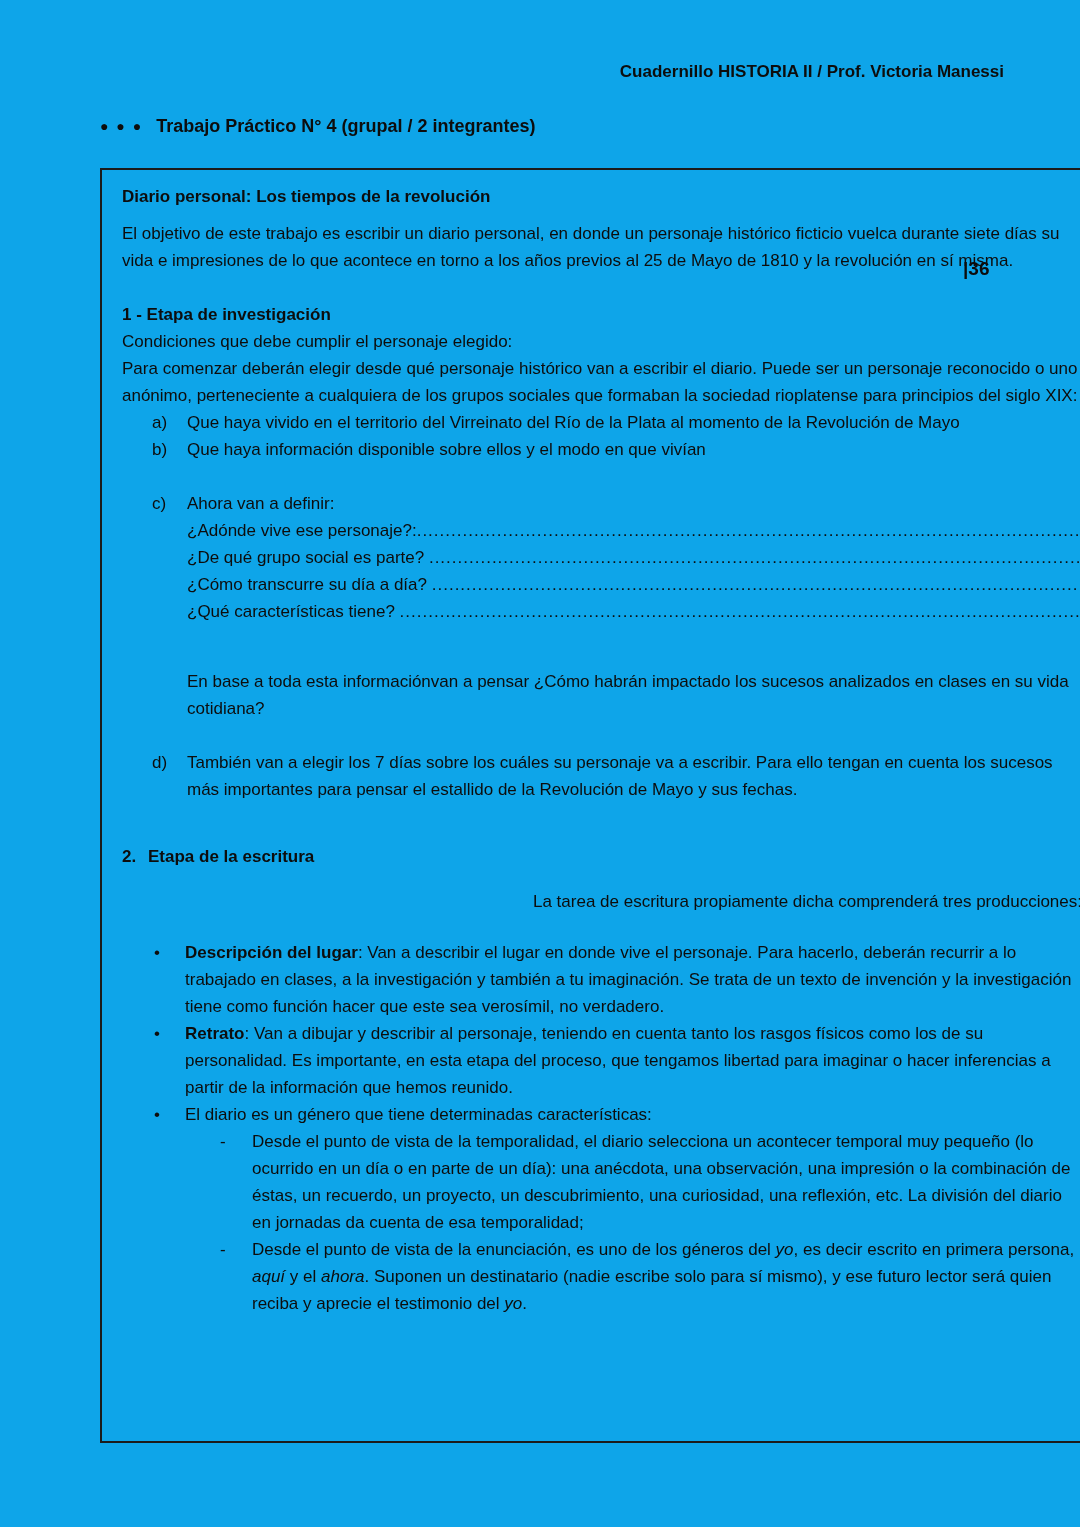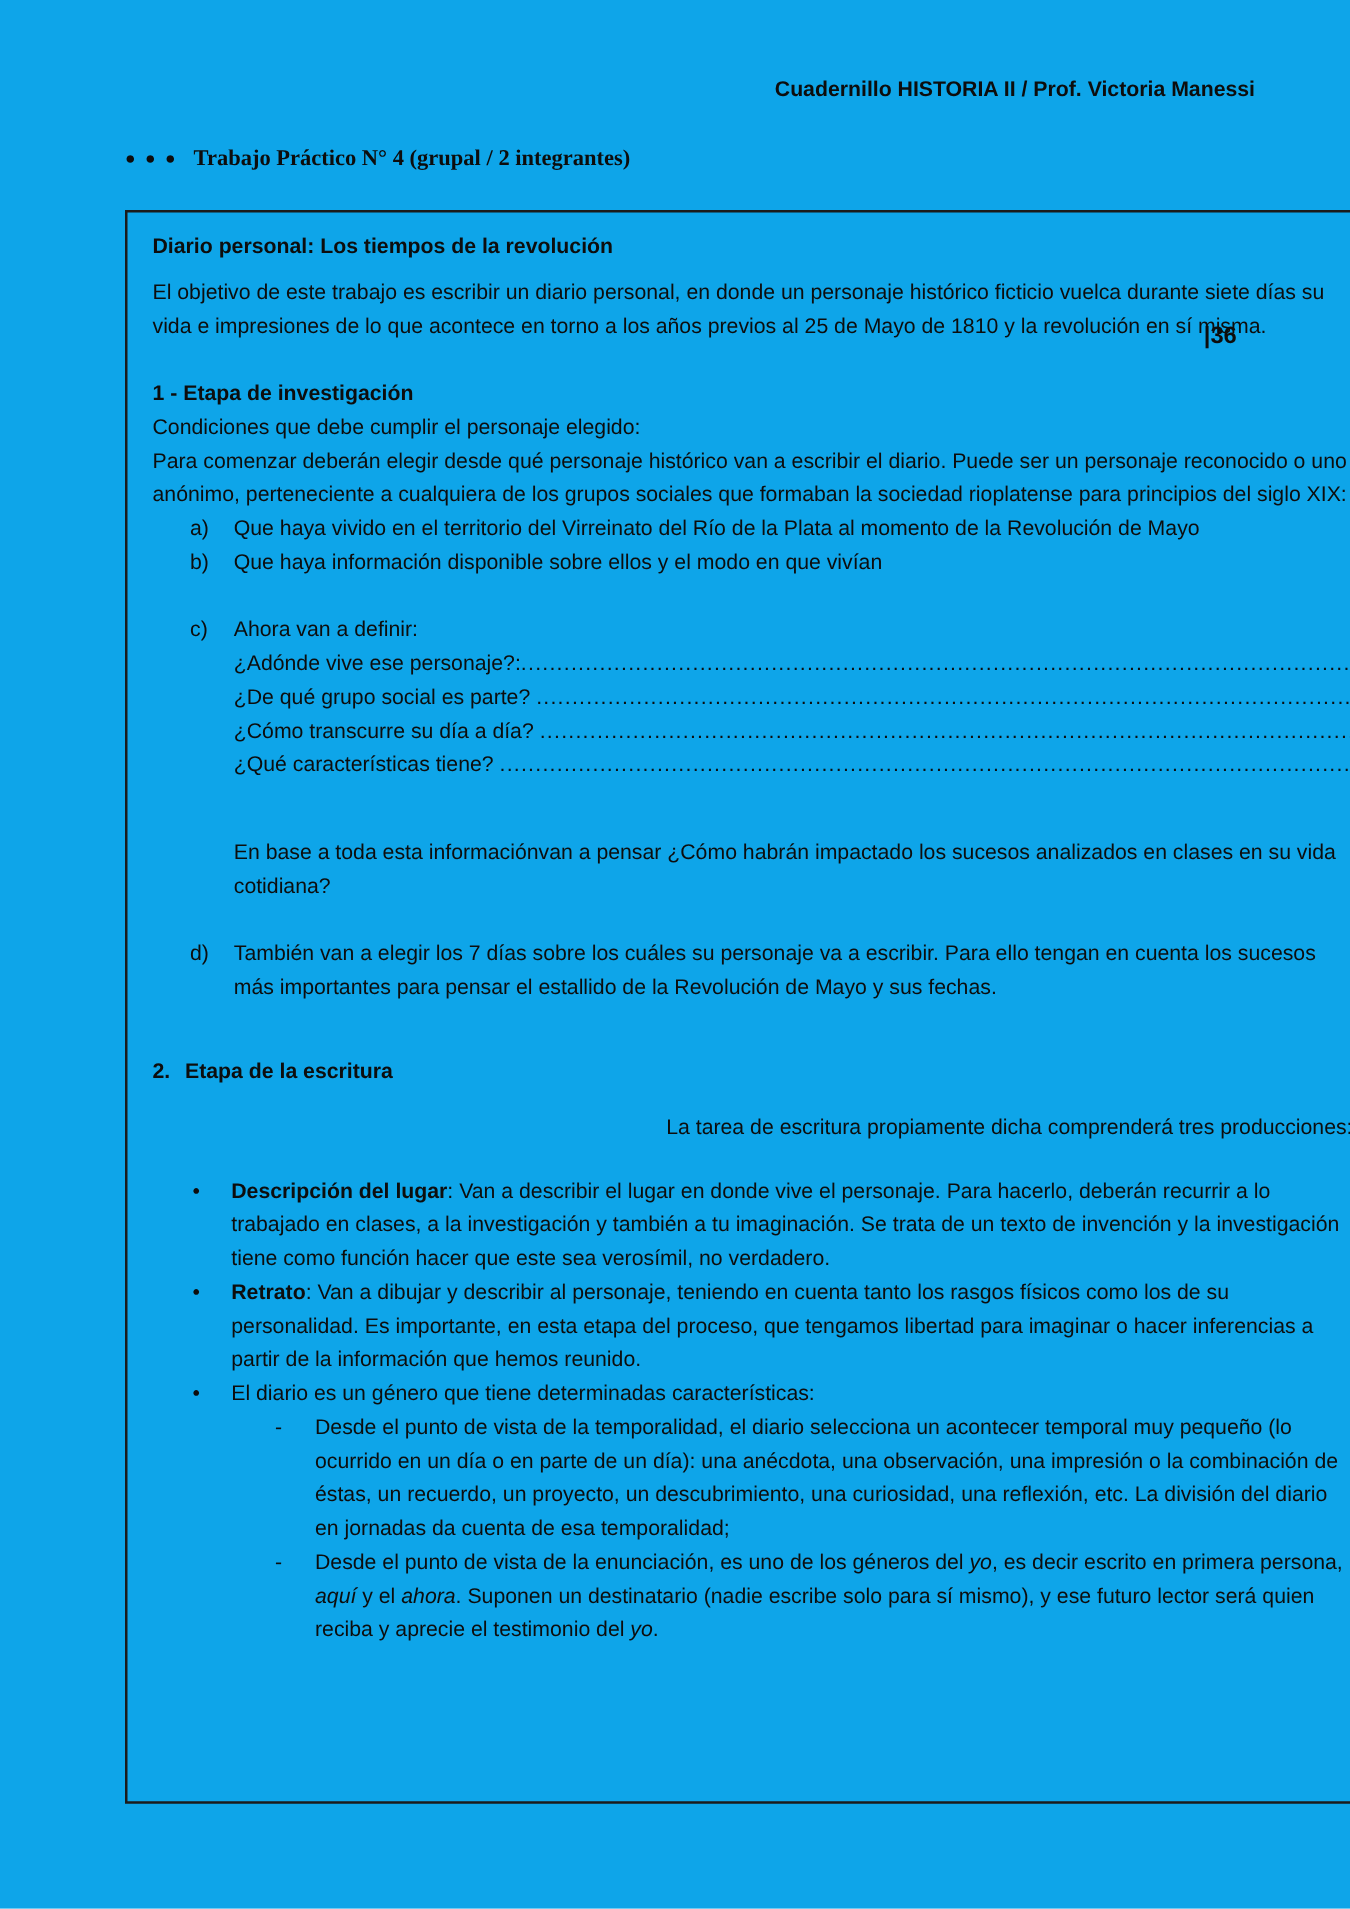--- a/index.html
+++ b/index.html
@@ -14,21 +14,20 @@
   .page { position: relative; width: 1080px; height: 1527px; background: #0ea5e9; }
 
   .doc-header {
     position: absolute; top: 62px; right: 76px;
     font-weight: bold; font-size: 17px;
   }
 
   .title-line {
     position: absolute; top: 116px; left: 100px;
     font-size: 18px;
-    font-family: Liberation Serif, serif;
   }
   .title-bullets { font-size: 14px; letter-spacing: 2px; margin-right: 8px; vertical-align: 1px; }
   .title-text { font-weight: bold; }
 
   .page-number {
     position: absolute; top: 258px; left: 963px;
     font-weight: bold; font-size: 19px;
   }
 
   .box {

